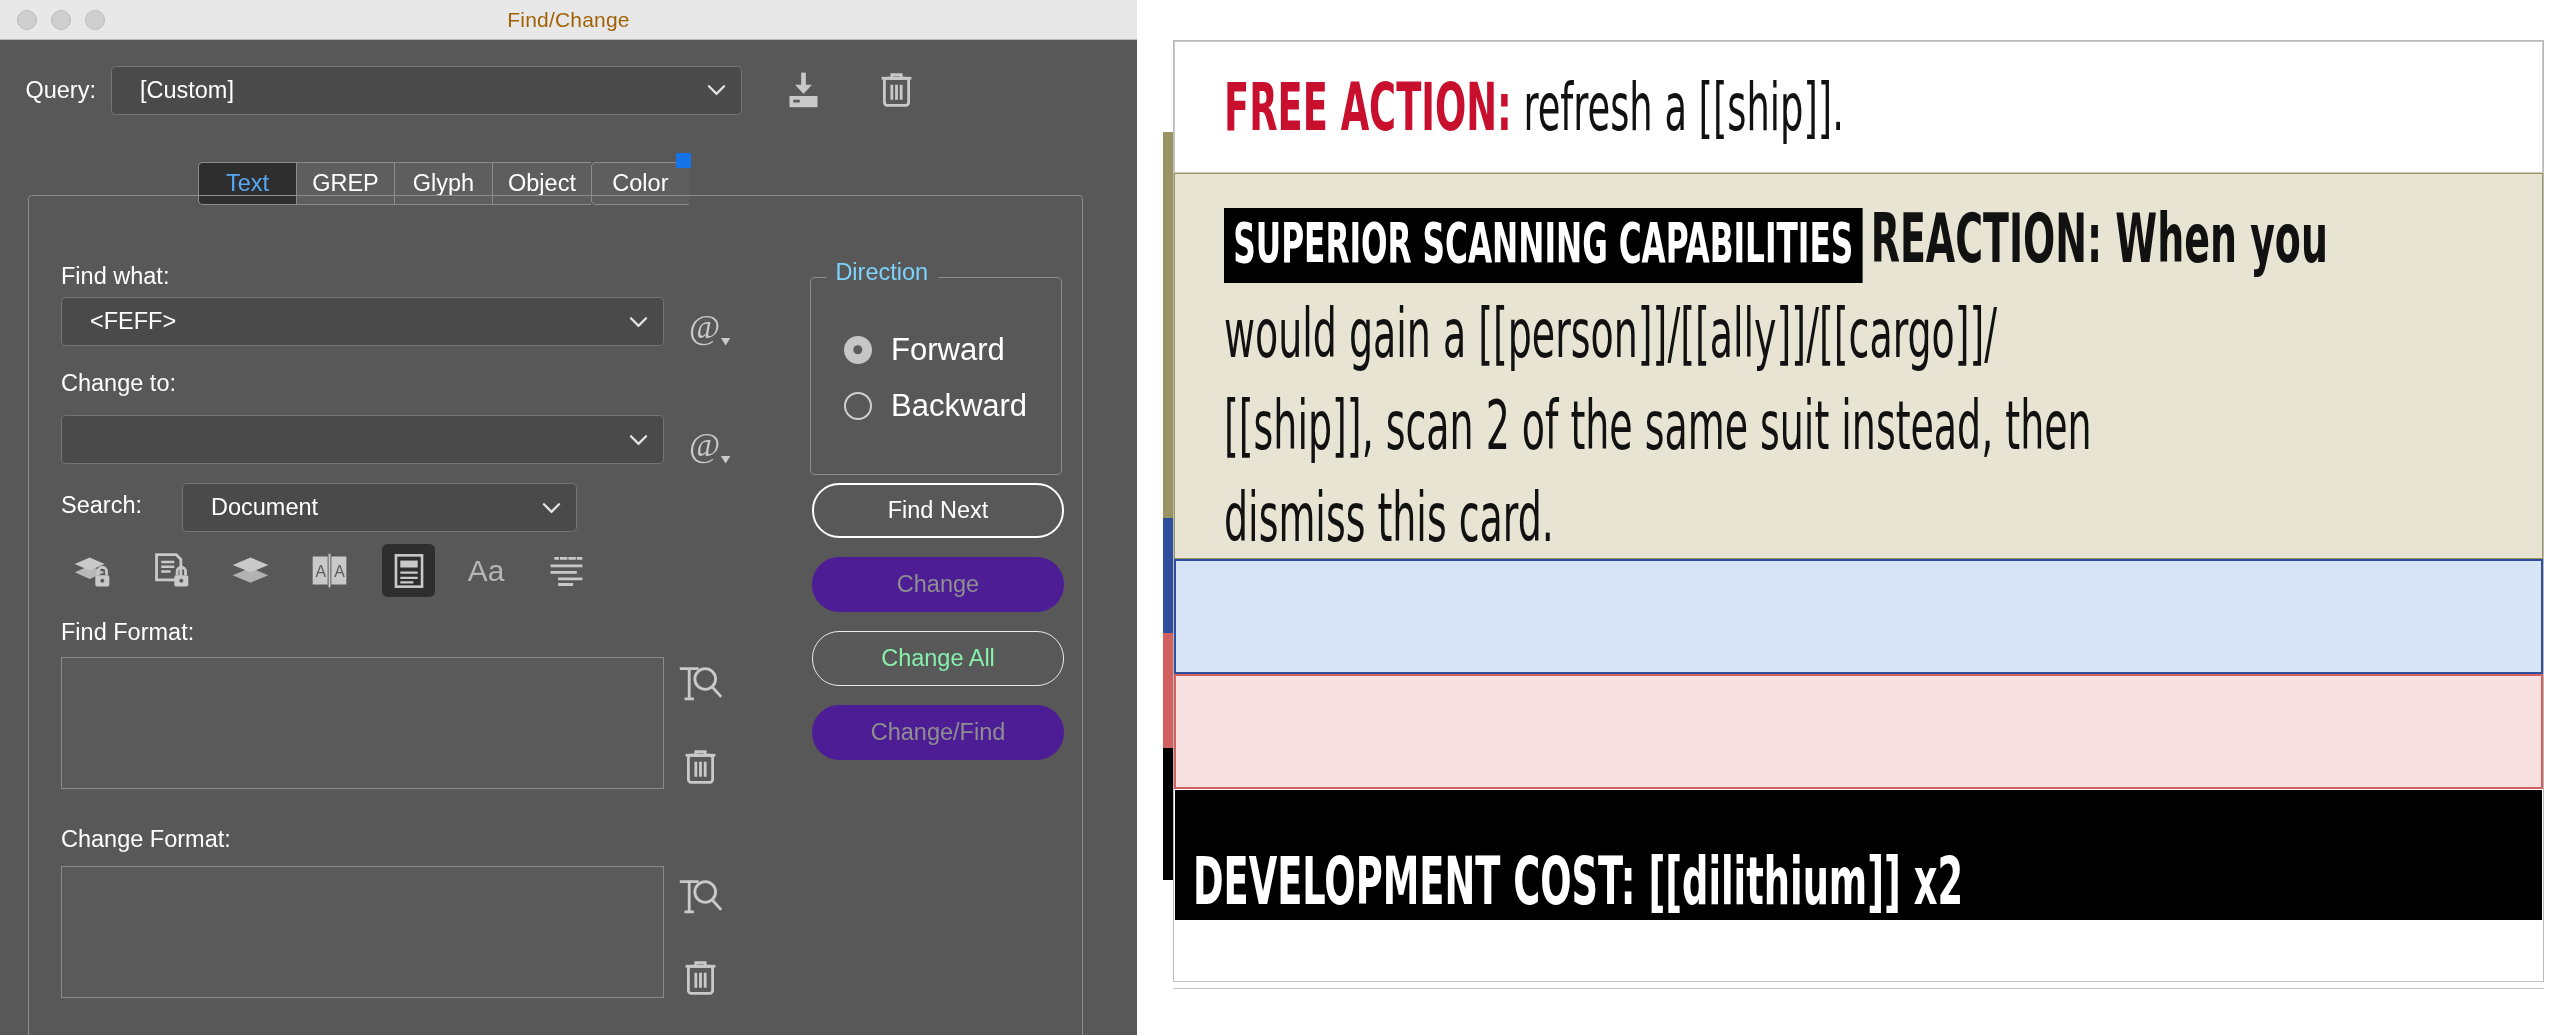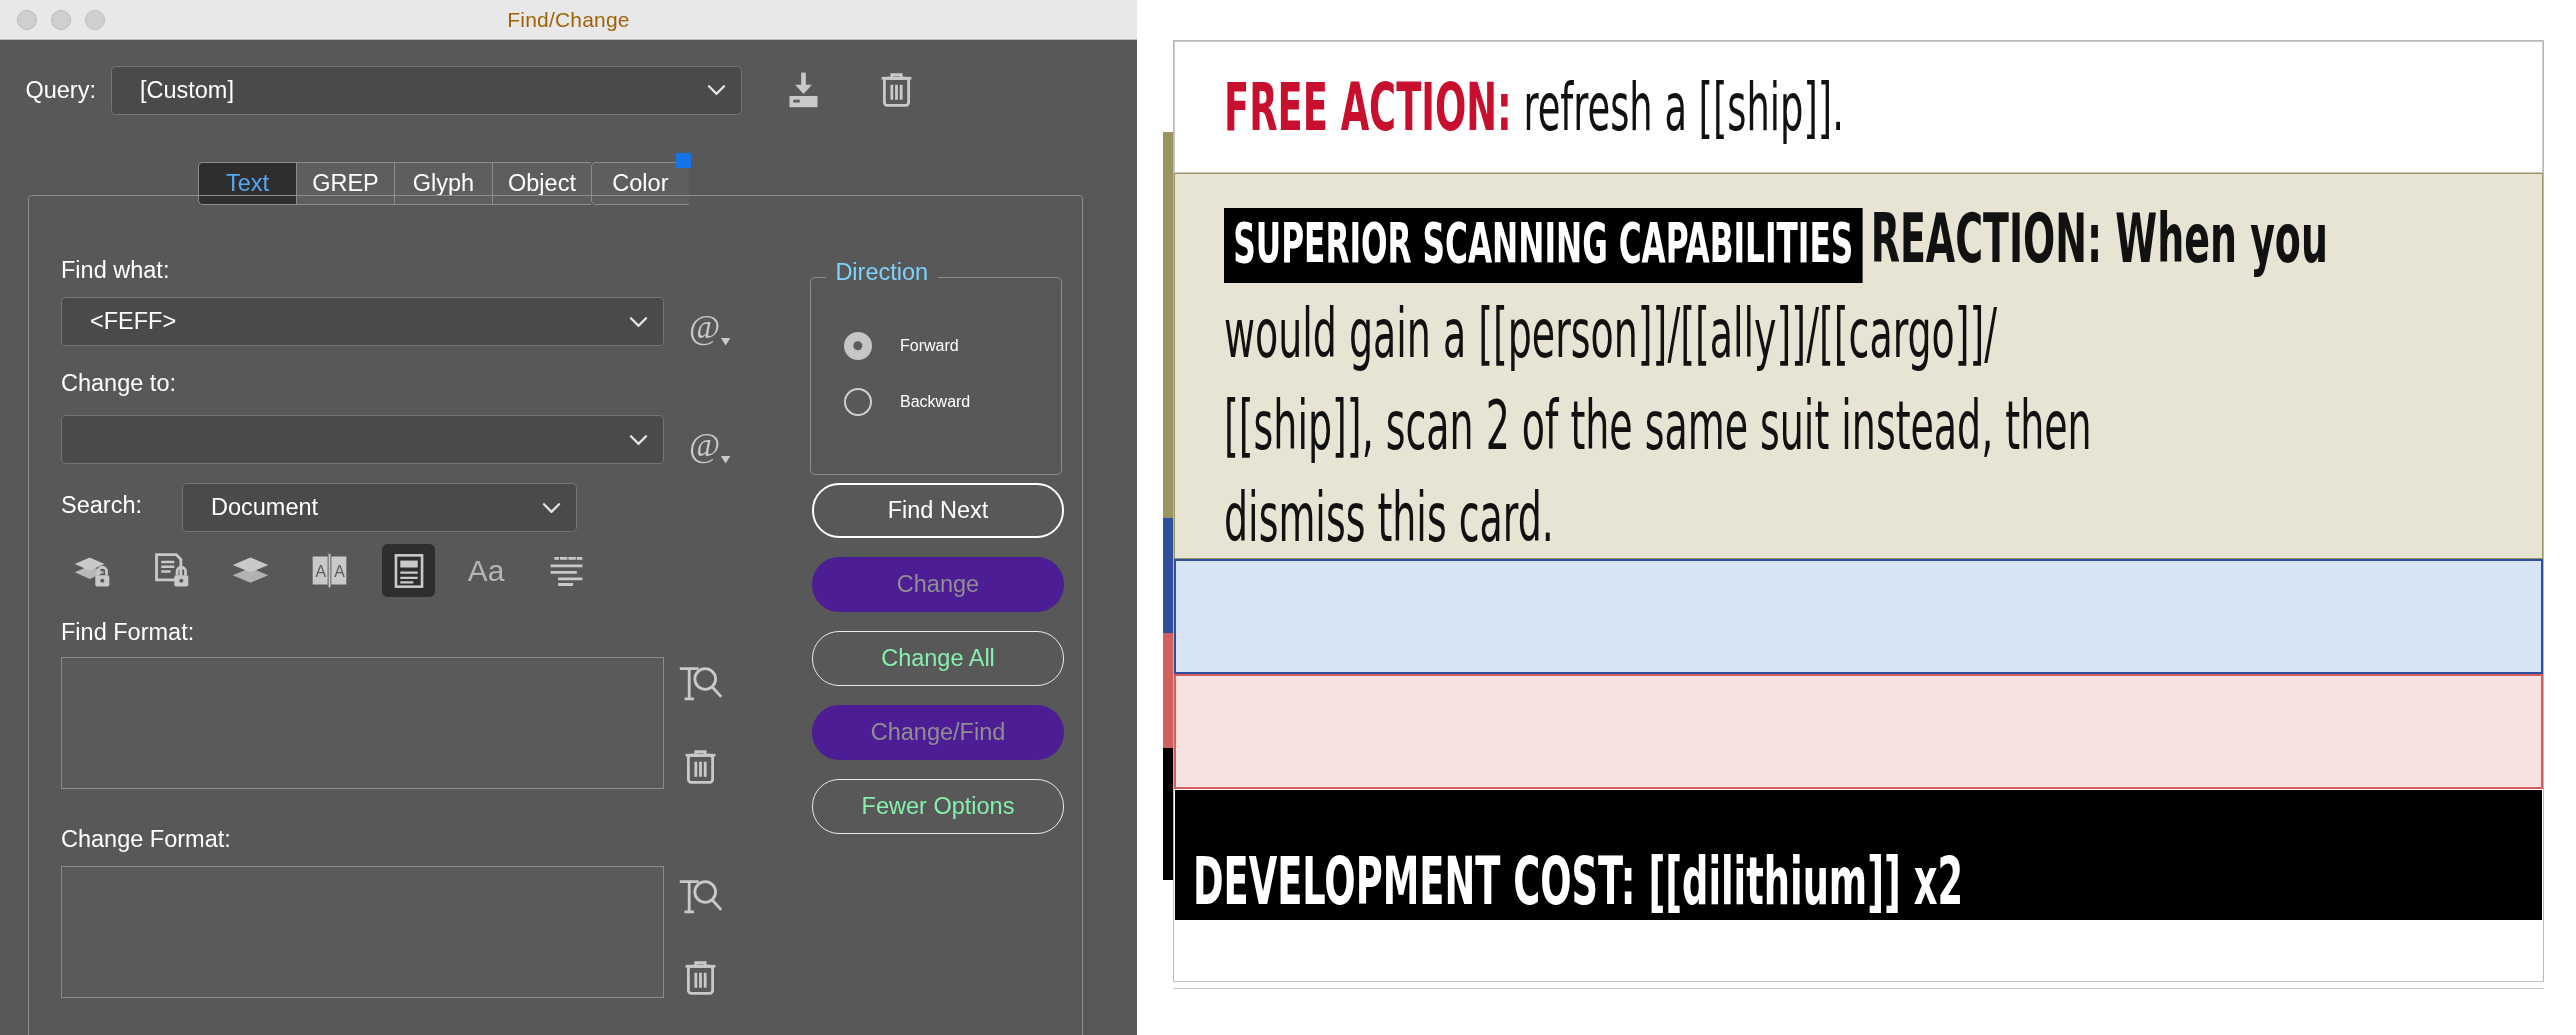--- a/index.html
+++ b/index.html
@@ -95,21 +95,21 @@
   
   #panel {
     position: absolute; left: 28px; top: 155px;
     width: 1055px; height: 860px;
     border: 0.9px solid #8d8d8d;
     border-radius: 3.8px;
   }
 
   .field-label { color: #ffffff; font-size: 23.5px; }
 
-  #find-what-label   { position: absolute; left: 61px;  top: 217px; }
+  #find-what-label   { position: absolute; left: 61px;  top: 223px; }
   #find-what-combo   { position: absolute; left: 61px;  top: 257px; width: 603px; }
   #find-what-at      { position: absolute; left: 687px; top: 266px; }
 
   #change-to-label   { position: absolute; left: 61px;  top: 330px; }
   #change-to-combo   { position: absolute; left: 61px;  top: 375px; width: 603px; }
   #change-to-at      { position: absolute; left: 687px; top: 384px; }
 
   #search-label      { position: absolute; left: 61px;  top: 452px; }
   #search-combo      { position: absolute; left: 182px; top: 443px; width: 395px; }
 
@@ -142,22 +142,22 @@
     width: 252px; height: 198px;
     border: 0.9px solid #8d8d8d; border-radius: 4.7px;
   }
   #direction-legend {
     position: absolute; left: 15px; top: -19px;
     background: #585858; padding: 0 9.4px;
     color: #7dd3fc; font-size: 23.5px;
   }
   .radio-row {
     position: absolute; left: 33px;
-    display: flex; align-items: center; gap: 28px;
-    color: #ffffff; font-size: 16px;
+    display: flex; align-items: center; gap: 19px;
+    color: #ffffff; font-size: 31px;
   }
   #radio-forward  { top: 54px; }
   #radio-backward { top: 110px; }
   .radio {
     width: 28px; height: 28px; border-radius: 50%;
     border: 2.8px solid #cfcfcf; background: transparent;
     position: relative; flex: 0 0 auto;
   }
   .radio.sel { background: #c6c6c6; border-color: #c6c6c6; }
   .radio.sel::after {
@@ -467,21 +467,20 @@
           <span class="radio"></span>
           <span>Backward</span>
         </div>
       </div>
 
       <div id="buttons">
         <div class="btn primary">Find Next</div>
         <div class="btn disabled">Change</div>
         <div class="btn normal">Change All</div>
         <div class="btn disabled">Change/Find</div>
-        <div class="btn normal">Fewer Options</div>
       </div>
 
     </div>
   </div>
 
   <div id="doc">
 
     <div id="left-tab-1" class="edge-strip"></div>
     <div id="left-tab-2" class="edge-strip"></div>
     <div id="left-tab-3" class="edge-strip"></div>

